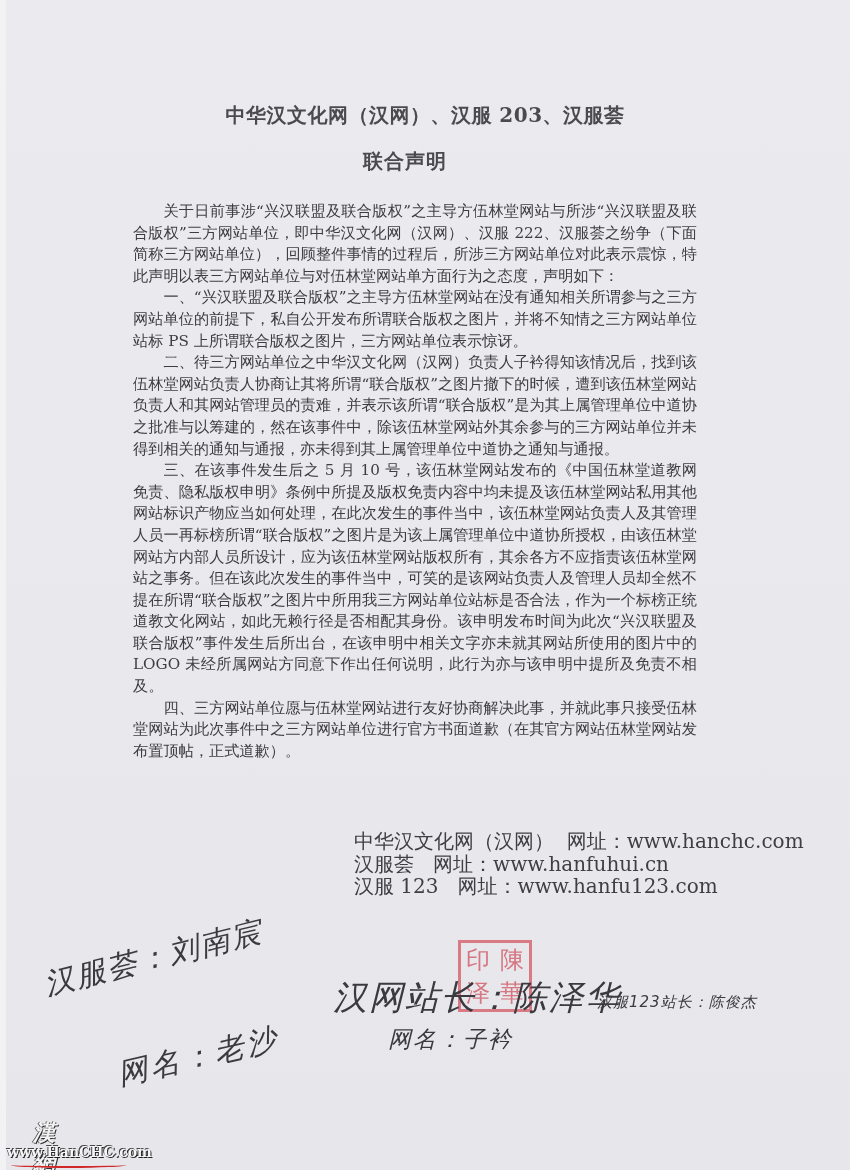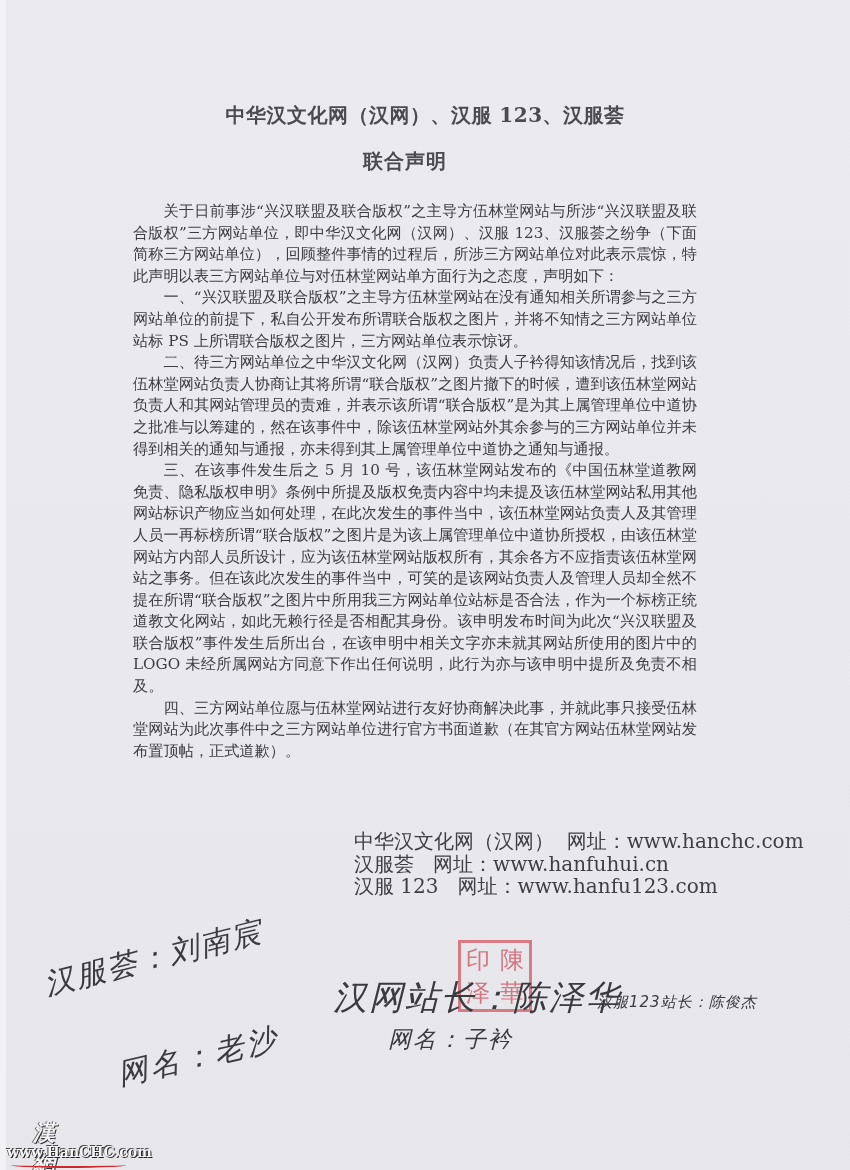--- a/index.html
+++ b/index.html
@@ -156,25 +156,25 @@
       border-bottom: 2px solid #d0282a;
       border-radius: 0 0 50% 50%;
     }
   </style>
 </head>
 <body>
 
 <div class="page">
   <div class="left-edge"></div>
 
-  <div class="title">中华汉文化网（汉网）、汉服 123、汉服荟</div>
+  <div class="title">中华汉文化网（汉网）、汉服 203、汉服荟</div>
   <div class="subtitle">联合声明</div>
 
   <div class="body-text">
-    <p>关于日前事涉“兴汉联盟及联合版权”之主导方伍林堂网站与所涉“兴汉联盟及联合版权”三方网站单位，即中华汉文化网（汉网）、汉服 123、汉服荟之纷争（下面简称三方网站单位），回顾整件事情的过程后，所涉三方网站单位对此表示震惊，特此声明以表三方网站单位与对伍林堂网站单方面行为之态度，声明如下：</p>
+    <p>关于日前事涉“兴汉联盟及联合版权”之主导方伍林堂网站与所涉“兴汉联盟及联合版权”三方网站单位，即中华汉文化网（汉网）、汉服 222、汉服荟之纷争（下面简称三方网站单位），回顾整件事情的过程后，所涉三方网站单位对此表示震惊，特此声明以表三方网站单位与对伍林堂网站单方面行为之态度，声明如下：</p>
     <p>一、“兴汉联盟及联合版权”之主导方伍林堂网站在没有通知相关所谓参与之三方网站单位的前提下，私自公开发布所谓联合版权之图片，并将不知情之三方网站单位站标 PS 上所谓联合版权之图片，三方网站单位表示惊讶。</p>
     <p>二、待三方网站单位之中华汉文化网（汉网）负责人子衿得知该情况后，找到该伍林堂网站负责人协商让其将所谓“联合版权”之图片撤下的时候，遭到该伍林堂网站负责人和其网站管理员的责难，并表示该所谓“联合版权”是为其上属管理单位中道协之批准与以筹建的，然在该事件中，除该伍林堂网站外其余参与的三方网站单位并未得到相关的通知与通报，亦未得到其上属管理单位中道协之通知与通报。</p>
     <p>三、在该事件发生后之 5 月 10 号，该伍林堂网站发布的《中国伍林堂道教网免责、隐私版权申明》条例中所提及版权免责内容中均未提及该伍林堂网站私用其他网站标识产物应当如何处理，在此次发生的事件当中，该伍林堂网站负责人及其管理人员一再标榜所谓“联合版权”之图片是为该上属管理单位中道协所授权，由该伍林堂网站方内部人员所设计，应为该伍林堂网站版权所有，其余各方不应指责该伍林堂网站之事务。但在该此次发生的事件当中，可笑的是该网站负责人及管理人员却全然不提在所谓“联合版权”之图片中所用我三方网站单位站标是否合法，作为一个标榜正统道教文化网站，如此无赖行径是否相配其身份。该申明发布时间为此次“兴汉联盟及联合版权”事件发生后所出台，在该申明中相关文字亦未就其网站所使用的图片中的 LOGO 未经所属网站方同意下作出任何说明，此行为亦与该申明中提所及免责不相及。</p>
     <p>四、三方网站单位愿与伍林堂网站进行友好协商解决此事，并就此事只接受伍林堂网站为此次事件中之三方网站单位进行官方书面道歉（在其官方网站伍林堂网站发布置顶帖，正式道歉）。</p>
   </div>
 
   <div class="contacts">
     <div class="contact-line">中华汉文化网（汉网）  网址：www.hanchc.com</div>
     <div class="contact-line">汉服荟   网址：www.hanfuhui.cn</div>
     <div class="contact-line">汉服 123   网址：www.hanfu123.com</div>

